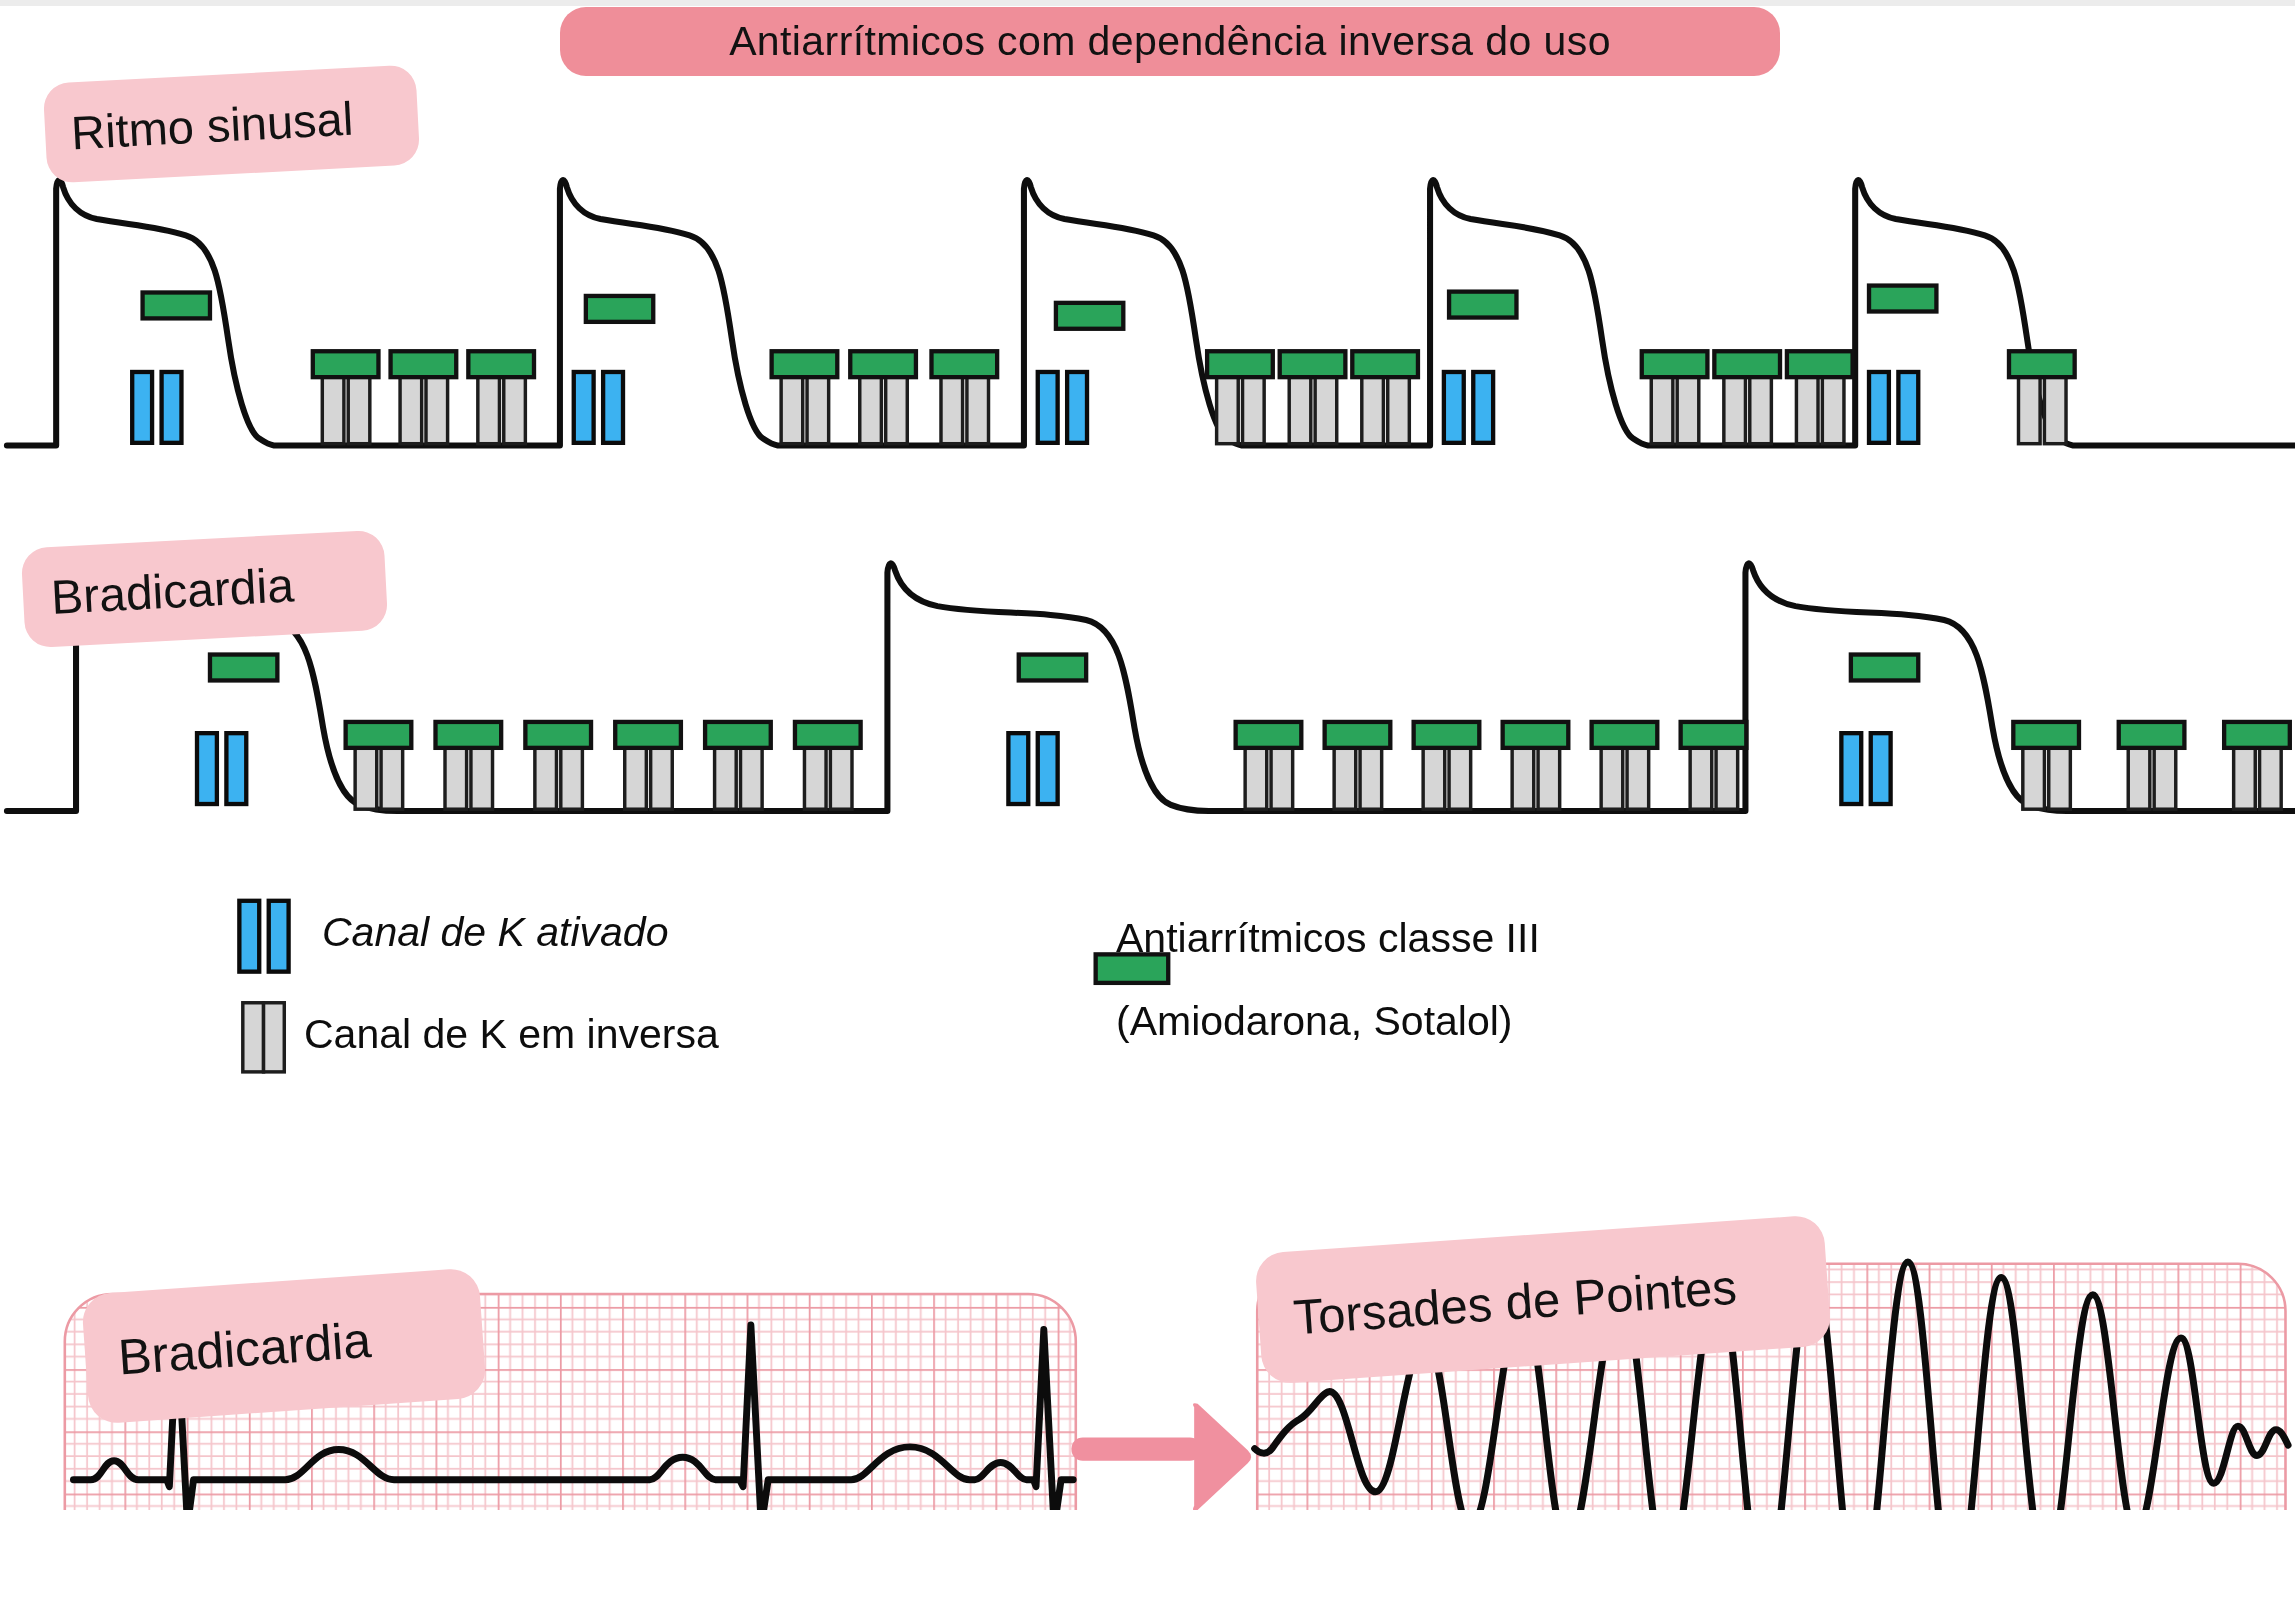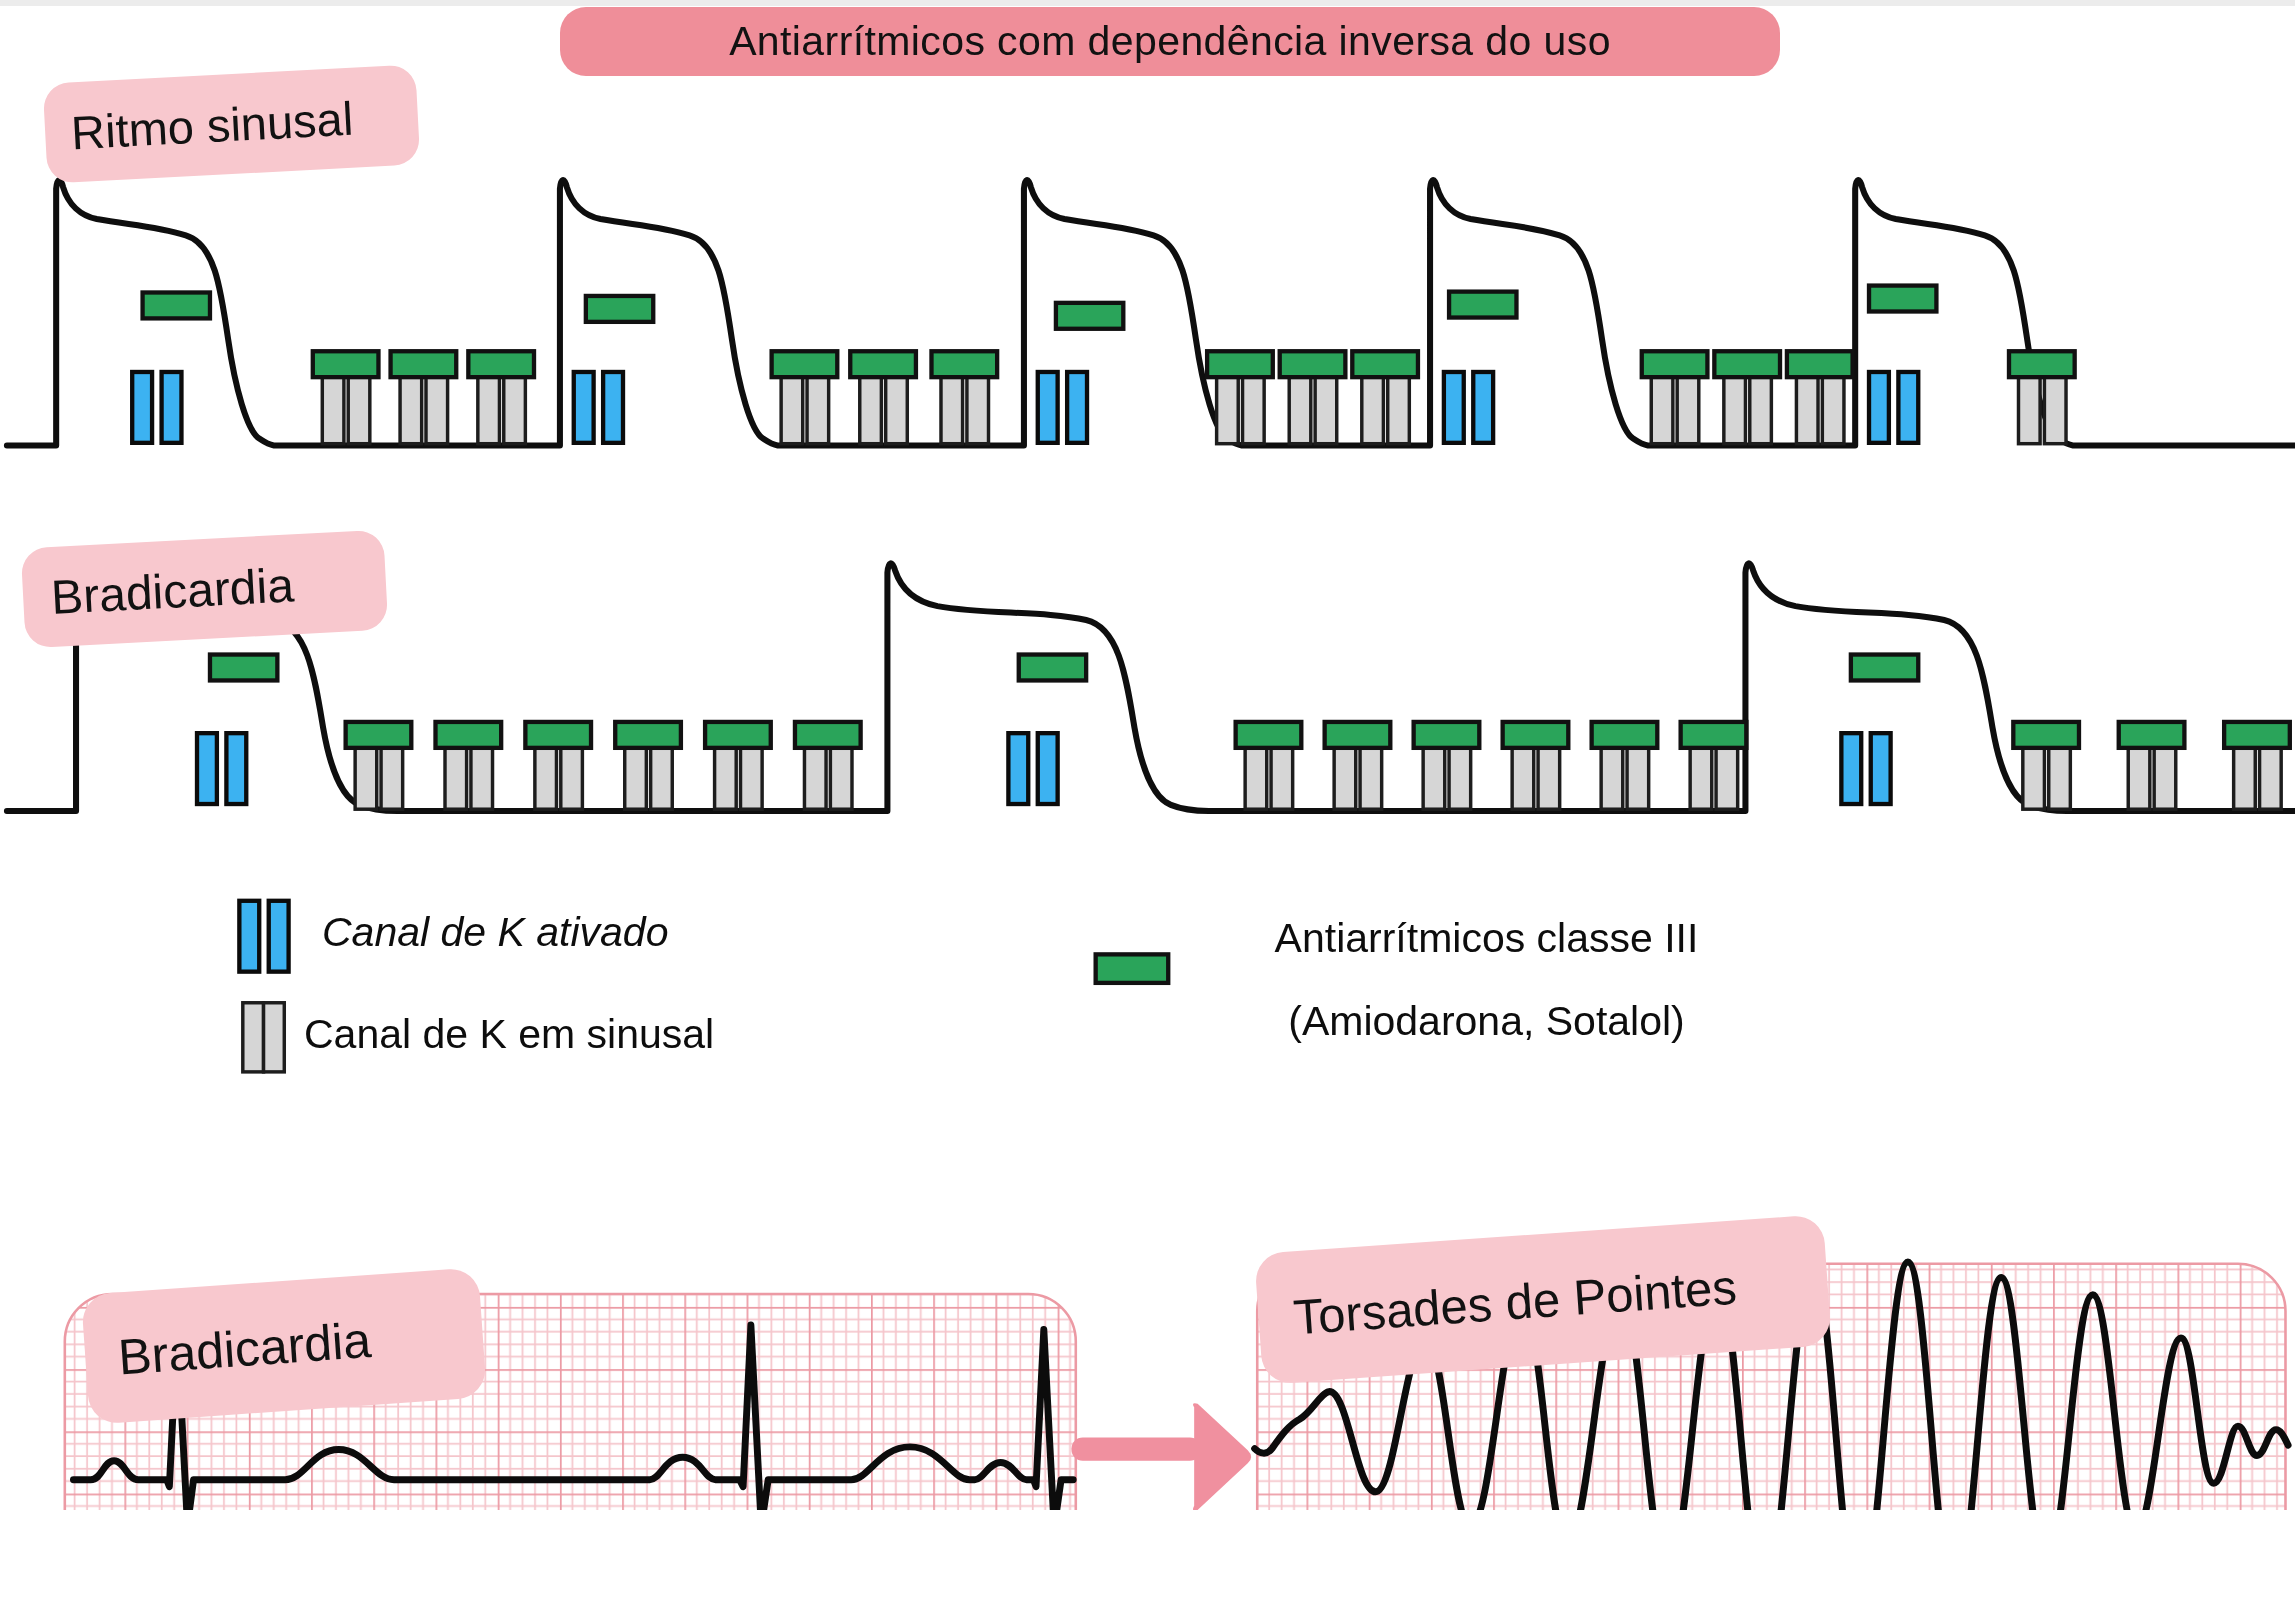--- a/index.html
+++ b/index.html
@@ -17,21 +17,21 @@
     justify-content:center;font-size:41px;letter-spacing:0.4px;
   }
   .pill.tag{background:var(--label-pink);}
   .tag.ritmo{left:45px;top:74px;width:373px;height:100px;font-size:47px;padding-left:26px;transform:rotate(-3deg);}
   .tag.brady-row{left:22.5px;top:539px;width:363px;height:100px;font-size:48px;padding-left:28px;transform:rotate(-3deg);}
   .tag.brady-ecg{left:85px;top:1281px;width:398px;height:130px;font-size:50px;padding-left:33px;transform:rotate(-4deg);border-radius:29px;}
   .tag.torsades{left:1258px;top:1234px;width:570px;height:131px;font-size:49px;padding-left:35px;transform:rotate(-4deg);border-radius:29px;}
   .legend-text{position:absolute;font-size:41px;color:#0d0d0d;white-space:nowrap;}
   .lg-activated{left:322px;top:909px;font-style:italic;}
   .lg-resting{left:304px;top:1011px;}
-  .lg-drug{left:1164px;top:897px;width:645px;text-align:center;line-height:83px;}
+  .lg-drug{left:1116px;top:897px;width:645px;text-align:left;line-height:83px;}
   svg.layer{position:absolute;left:0;top:0;}
   .trace{fill:none;stroke:#0e0e0e;stroke-width:7;stroke-linejoin:round;stroke-linecap:round;}
   .ecg-trace{fill:none;stroke:#0c0c0c;stroke-width:8;stroke-linejoin:round;stroke-linecap:round;}
   .cap{fill:var(--green);stroke:#111;stroke-width:5;}
   .stem{fill:var(--gray);stroke:#1d1d1d;stroke-width:4;}
   .act{fill:var(--blue);stroke:#0b0b0b;stroke-width:5;}
   .drug{fill:var(--green);stroke:#111;stroke-width:5;}
   .arrow{fill:var(--arrow);}
 </style>
 </head>
@@ -214,21 +214,21 @@
 
   <div class="pill tag ritmo">
     <span>Ritmo sinusal</span>
   </div>
 
   <div class="pill tag brady-row">
     <span>Bradicardia</span>
   </div>
 
   <div class="legend-text lg-activated">Canal de K ativado</div>
-  <div class="legend-text lg-resting">Canal de K em sinusal</div>
+  <div class="legend-text lg-resting">Canal de K em inversa</div>
   <div class="legend-text lg-drug">
     <div>Antiarrítmicos classe III</div>
     <div>(Amiodarona, Sotalol)</div>
   </div>
 
   <div class="pill tag brady-ecg">
     <span>Bradicardia</span>
   </div>
 
   <div class="pill tag torsades">

